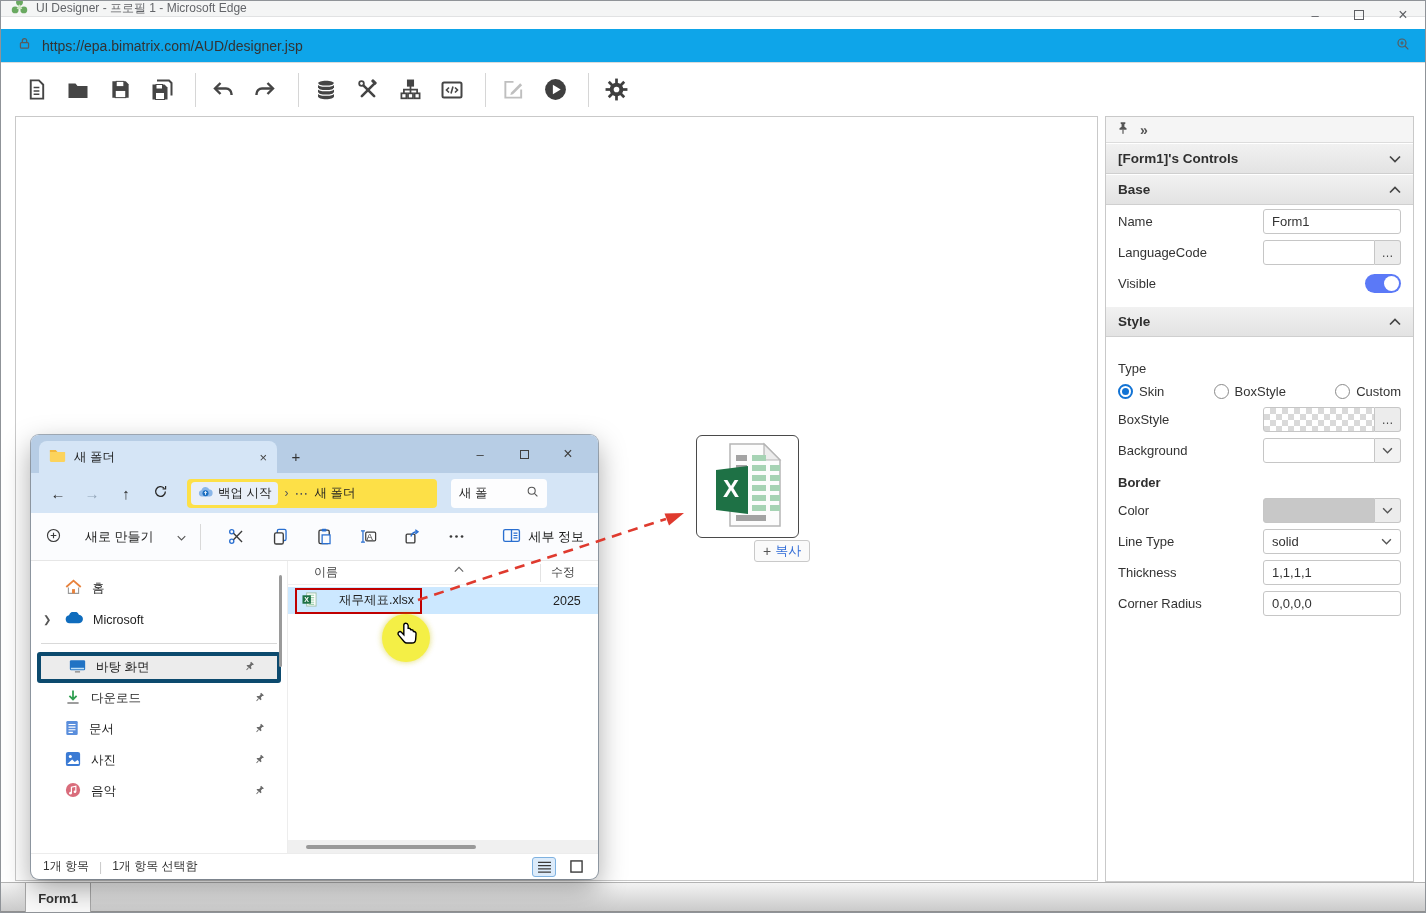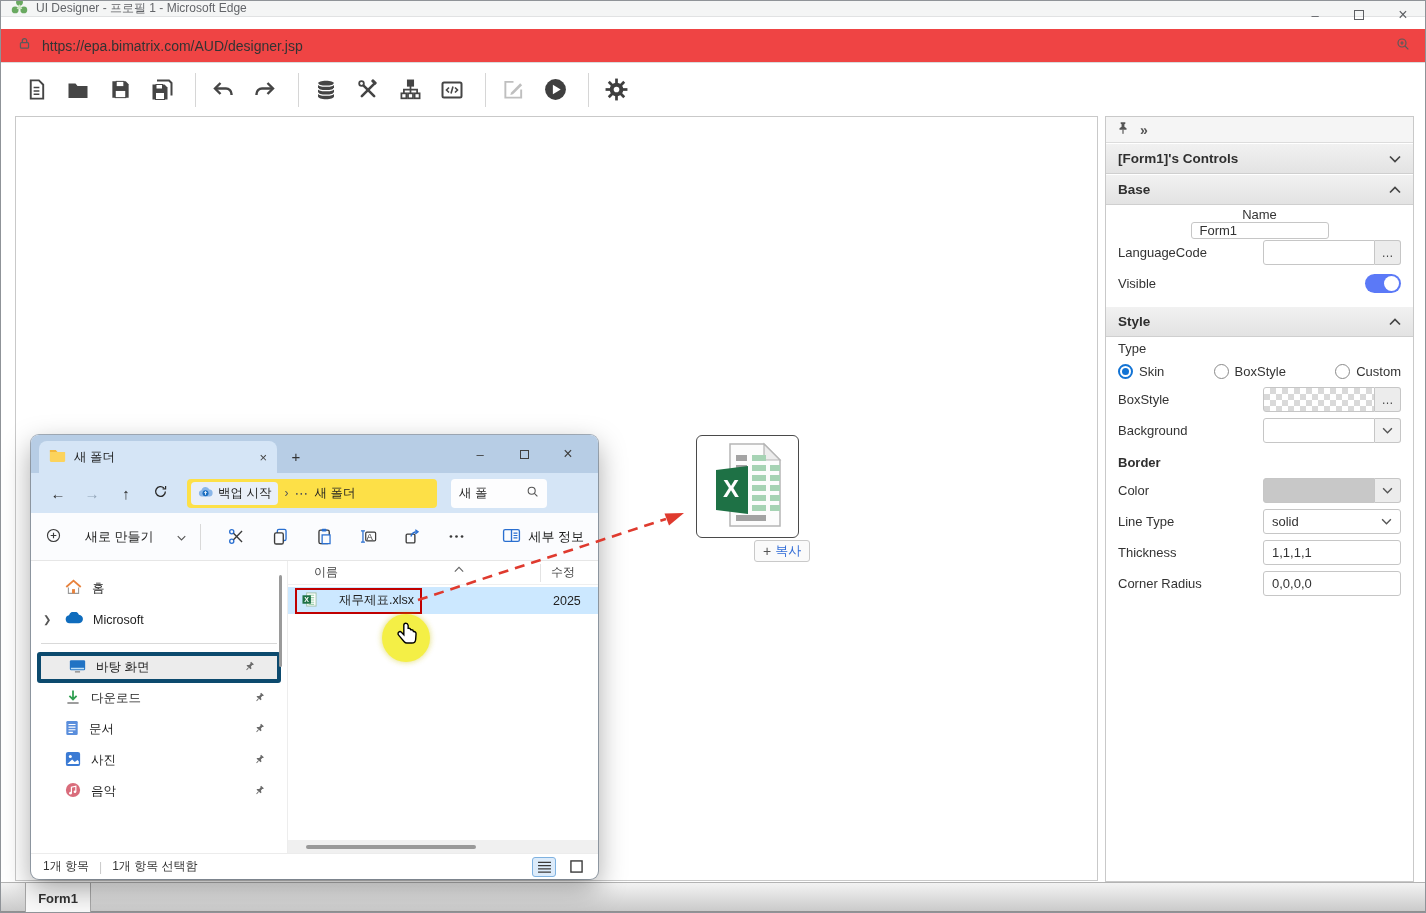--- a/index.html
+++ b/index.html
@@ -14,21 +14,21 @@
   
   .titlebar { position:absolute; left:0; top:0; width:100%; height:16px;
     background:#f4f5f5; border-bottom:1px solid #e1e2e3; display:flex; align-items:center; }
   .titlebar .logo { margin:0 8px 0 10px; }
   .titlebar .title { font-size:12px; color:#636569; }
   .wincontrols { position:absolute; right:0; top:0; height:28px; display:flex; }
   .wbtn { width:44px; height:28px; display:flex; align-items:center; justify-content:center; color:#5d5f63; font-size:13px; }
   .maxbox { width:10px; height:10px; border:1px solid #5d5f63; }
 
   
-  .urlbar { position:absolute; left:0; top:28px; width:100%; height:34px; background:#ef4444;
+  .urlbar { position:absolute; left:0; top:28px; width:100%; height:34px; background:#0ea5e9;
     border-bottom:1px solid #dadcdd; display:flex; align-items:center; }
   .urlbar .url { font-size:14px; color:#333; margin-left:10px; }
   .urlbar .zoomicon { position:absolute; right:14px; }
 
   
   .apptoolbar { position:absolute; left:0; top:62px; width:100%; height:53px; background:#fff;
     display:flex; align-items:center; padding-left:22px; }
   .tbtn { width:26px; height:26px; margin-right:16px; display:flex; align-items:center; justify-content:center; }
   .tsep { width:1px; height:34px; background:#d6d6d6; margin:0 14px 0 4px; }
 
@@ -303,21 +303,21 @@
         </svg></span>
   </div>
 
   <div class="phdr">
     <span>Base</span>
     <span class="ic"><svg width="12" height="8" viewBox="0 0 12 8" fill="none" stroke="#444" stroke-width="1.7">
           <path d="M1 6.5 6 1.5 11 6.5"></path>
         </svg></span>
   </div>
 
-  <div class="prow" style="flex-direction:column;">
+  <div class="prow" style="">
     <span class="lbl">Name</span>
     <input class="inp" value="Form1" style="">
   </div>
   <div class="prow">
     <span class="lbl">LanguageCode</span>
     <span class="ctl">
       <input class="inp short" value="" style="">
       <span class="sqbtn">…</span>
     </span>
   </div>
@@ -329,21 +329,21 @@
   </div>
 
   <div style="height:8px;"></div>
   <div class="phdr">
     <span>Style</span>
     <span class="ic"><svg width="12" height="8" viewBox="0 0 12 8" fill="none" stroke="#444" stroke-width="1.7">
           <path d="M1 6.5 6 1.5 11 6.5"></path>
         </svg></span>
   </div>
 
-  <div style="padding:4px 12px 2px 12px;">Type</div>
+  <div style="padding:24px 12px 2px 12px;">Type</div>
   <div style="display:flex; padding:6px 12px 4px 12px; justify-content:space-between;">
     <span class="radio">
         <span class="rdot sel"></span>
         <span>Skin</span>
       </span>
     <span class="radio">
         <span class="rdot"></span>
         <span>BoxStyle</span>
       </span>
     <span class="radio">

